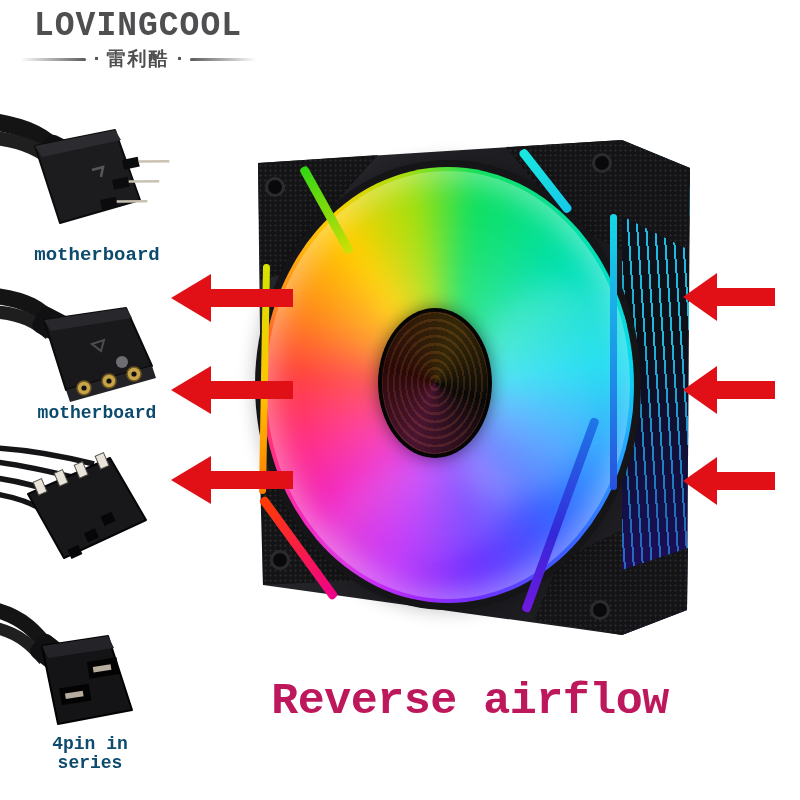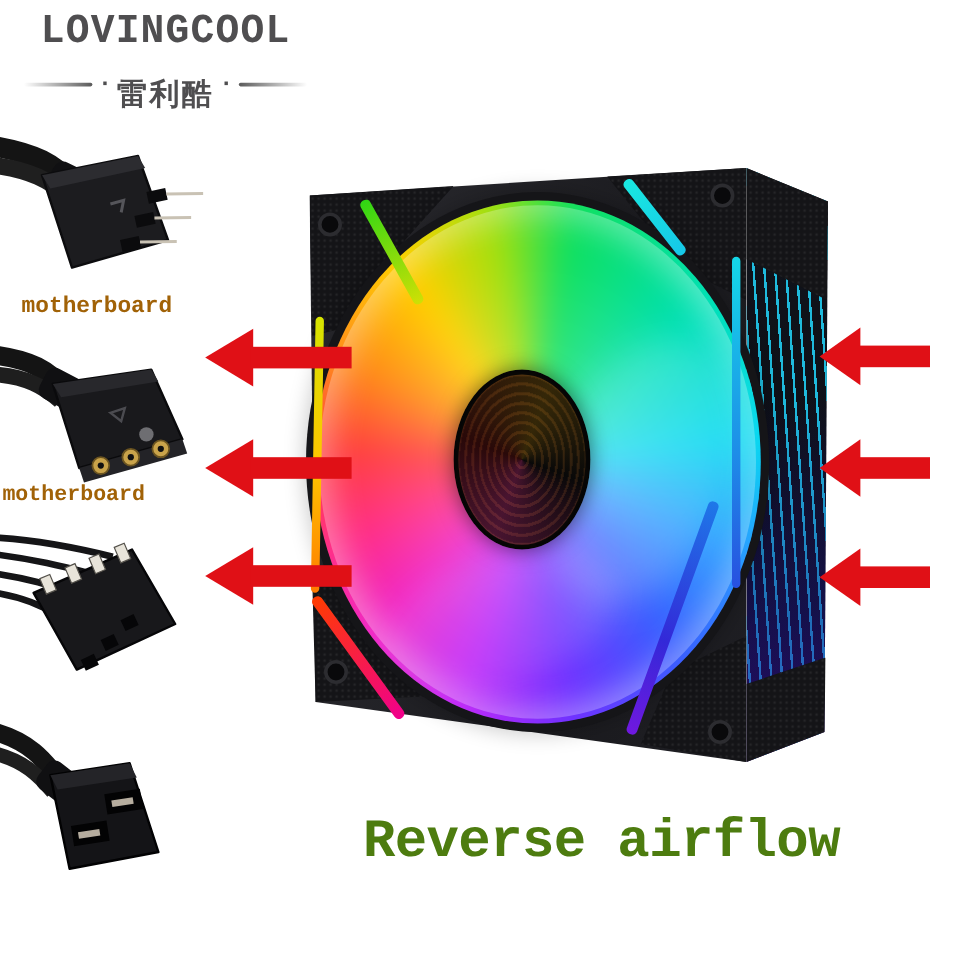--- a/index.html
+++ b/index.html
@@ -11,47 +11,47 @@
   .logo { position:absolute; left:20px; top:8px; width:236px; }
   .logo-name {
     font-weight:900; font-size:33px; letter-spacing:1px; color:#4f4e50;
     text-align:center; transform:scaleY(1.04);
   }
   .logo-sub { display:flex; align-items:center; margin-top:1px; }
   .tape { height:3px; flex:1; border-radius:2px; }
   .tape.l { background:linear-gradient(to right, rgba(90,90,90,0), #5a5a5a); }
   .tape.r { background:linear-gradient(to left, rgba(90,90,90,0), #5a5a5a); }
   .dot { color:#4f4e50; font-weight:900; font-size:20px; padding:0 4px; line-height:10px; }
-  .logo-cn { font-weight:700; font-size:25px; letter-spacing:2px; color:#4f4e50;margin-top:16px; }
+  .logo-cn { font-weight:700; font-size:19px; letter-spacing:2px; color:#4f4e50; }
 
   
   .conn-label {
-    position:absolute; text-align:left; color:#a16207; font-weight:700;
+    position:absolute; text-align:center; color:#0c4a6e; font-weight:700;
     font-size:18px; line-height:19px; letter-spacing:0px;
   }
   .conn-img { position:absolute; }
 
   
   .arrow { position:absolute; height:48px; z-index:6; }
   .arrow .head {
     position:absolute; left:0; top:0; width:0; height:0;
     border-top:24px solid transparent; border-bottom:24px solid transparent;
   }
   .arrow .shaft { position:absolute; top:15px; height:18px; background:#e01016; }
   .arrow.left  { left:171px; width:122px; }
   .arrow.left .head  { border-right:40px solid #e01016; }
   .arrow.left .shaft { left:38px; right:0; }
   .arrow.right { left:683px; width:92px; }
   .arrow.right .head { border-right:34px solid #e01016; }
   .arrow.right .shaft { left:32px; right:0; }
 
   
   .caption {
-    position:absolute; left:240px; top:676px; width:460px; text-align:right;
-    font-size:45px; font-weight:700; letter-spacing:-0.5px; color:#4d7c0f; z-index:3;
+    position:absolute; left:240px; top:676px; width:460px; text-align:center;
+    font-size:45px; font-weight:700; letter-spacing:-0.5px; color:#be185d; z-index:3;
   }
 
   
   .fan { position:absolute; left:238px; top:128px; width:455px; height:512px; z-index:1; }
   .fan-layer { position:absolute; inset:0; }
   .fan-front {
     clip-path:polygon(20px 35px, 384px 12px, 384px 507px, 25px 457px);
     background:linear-gradient(105deg, #2c2c31, #1b1b1f 60%, #212126);
   }
   .fan-side {
@@ -211,20 +211,23 @@
     <polygon points="42,48 108,38 114,50 48,60" fill="#242428"></polygon>
     <g transform="rotate(-9 100 70)">
       <rect x="88" y="62" width="30" height="17" fill="#030304"></rect>
       <rect x="93" y="68" width="18" height="5.5" fill="#b6ad9f"></rect>
     </g>
     <g transform="rotate(-9 75 95)">
       <rect x="60" y="88" width="30" height="17" fill="#030304"></rect>
       <rect x="65" y="94" width="18" height="5.5" fill="#b6ad9f"></rect>
     </g>
   </svg>
+  <div class="conn-label" style="left:15px; top:735px; width:150px;">
+    <div>4pin in series</div>
+  </div>
 
   <div class="fan">
     <div class="fan-layer fan-side"></div>
     <div class="fan-layer pad pad-side-t"></div>
     <div class="fan-layer pad pad-side-b"></div>
     <div class="fan-layer fan-front"></div>
     <div class="fan-layer pad pad-tl"></div>
     <div class="fan-layer pad pad-tr"></div>
     <div class="fan-layer pad pad-bl"></div>
     <div class="fan-layer pad pad-br"></div>

